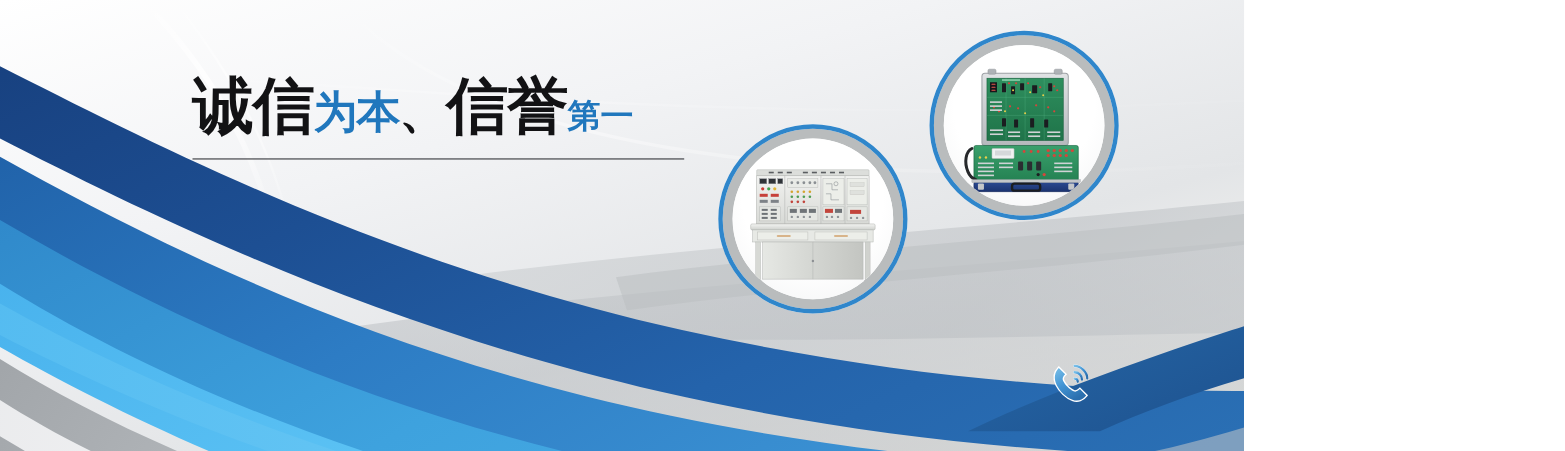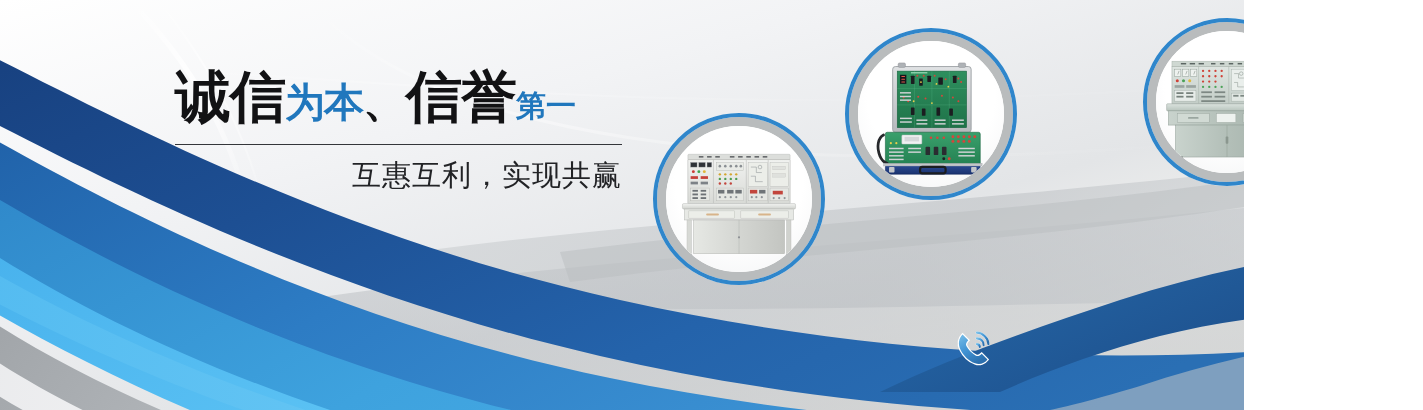--- a/index.html
+++ b/index.html
@@ -1,21 +1,21 @@
 <!DOCTYPE html>
 <html><head>
 <meta charset="utf-8">
 <title>Banner</title>
 <style>
   html,body{margin:0;padding:0;background:#fff;}
   body{font-family:"Liberation Sans","DejaVu Sans",sans-serif;}
 
   #banner{
     position:relative;
-    width:1244px;
+    width:1131px;
     height:410px;
     overflow:hidden;
     background:linear-gradient(135deg,#ffffff 0%,#f4f5f7 28%,#e6e8ea 55%,#f7f6f3 78%,#fdfcf8 100%);
   }
 
   
   .bg-svg{position:absolute;left:0;top:0;width:1423px;height:410px;}
 
   
   .headline-block{
@@ -266,21 +266,20 @@
              L1423,176 C1350,190 1270,204 1180,216 C980,244 760,256 570,282 Z" fill="#b9bdc0" opacity="0.5"></path>
 
     <path d="M-40,392 C120,440 330,486 560,500 L-40,500 Z" fill="#b8bcc0" opacity="0.0"></path>
   </svg>
 
   <div class="headline-block">
     <div class="headline">
       <span class="big">诚信</span><span class="mid">为本</span><span class="comma">、</span><span class="big">信誉</span><span class="small">第一</span>
     </div>
     <div class="rule"></div>
-    <div class="subline">互惠互利，实现共赢</div>
   </div>
 
   <div class="medallion" style="left:653px;top:113px;width:172px;height:172px;">
     <div class="ring-inner"></div>
     <div class="ring-outer"></div>
     <div class="photo">
       <svg viewBox="0 0 160 160" preserveAspectRatio="xMidYMid meet">
         <defs>
           <linearGradient id="m1panel" x1="0" y1="0" x2="0" y2="1">
             <stop offset="0%" stop-color="#f1f2f0"></stop>

